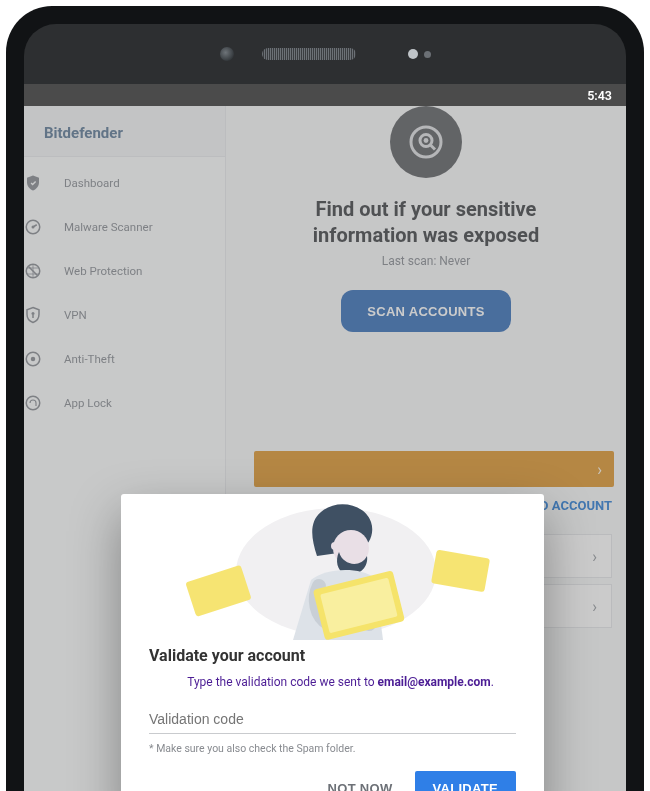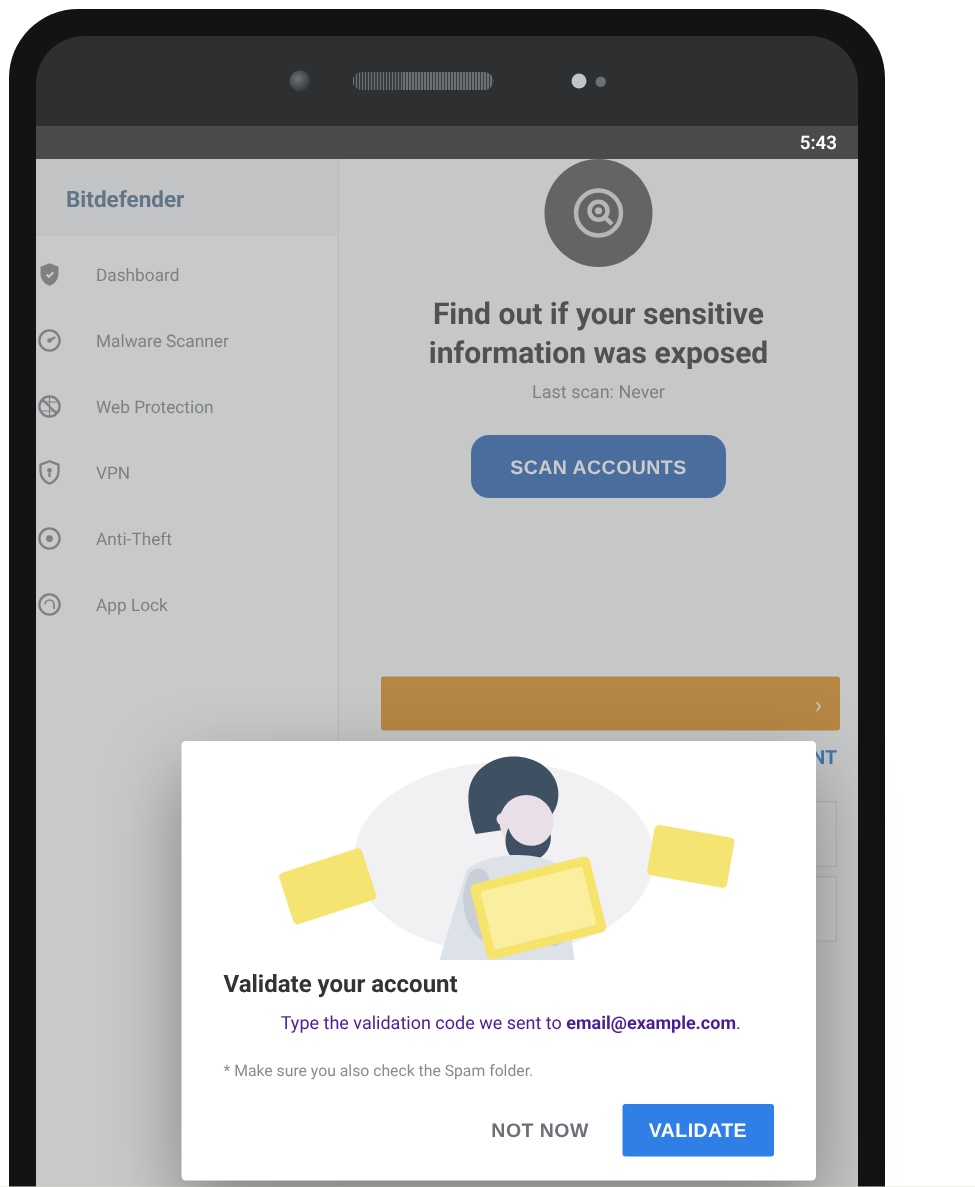--- a/index.html
+++ b/index.html
@@ -4,21 +4,21 @@
 <style>
   * { box-sizing: border-box; }
   html, body {
     margin: 0; padding: 0;
     width: 650px; height: 791px;
     font-family: -apple-system, "Segoe UI", Roboto, Arial, sans-serif;
     background: #fff;
     overflow: hidden;
   }
   .frame {
-    position: absolute; left: 6px; top: 6px; width: 584px; height: 785px;
+    position: absolute; left: 6px; top: 6px; width: 638px; height: 785px;
     background: #111315;
     border-radius: 46px 46px 0 0;
   }
   .frame-inner {
     position: absolute; left: 18px; top: 18px; right: 18px; bottom: 0;
     background: #2d2f31;
     border-radius: 32px 32px 0 0;
   }
   .bezel {
     position: absolute; left: 0; right: 0; top: 0; height: 60px;
@@ -48,21 +48,21 @@
     color: #fff;
     display: flex; align-items: center; justify-content: flex-end;
     padding: 0 14px;
     font-size: 12.5px; font-weight: 600;
   }
 
   .app {
     position: relative;
     display: flex;
     height: calc(100% - 22px);
-    background: #fef9c3;
+    background: #86efac;
   }
   .sidebar {
     width: 202px;
     background: #fafbfc;
     display: flex; flex-direction: column;
     border-right: 1px solid #e5e7ea;
   }
   .brand {
     padding: 18px 10px 14px 20px;
     color: #4a6a8a;
@@ -338,20 +338,21 @@
             </g>
             <g transform="rotate(10 340 80)">
               <rect x="312" y="60" width="54" height="34" rx="3" fill="#f5e36a" opacity=".95"></rect>
             </g>
           </svg>
         </div>
         <h2>Validate your account</h2>
         <p class="desc">
           <span>Type the validation code we sent to </span><b>email@example.com</b><span>.</span>
         </p>
+        <input class="field" type="text" placeholder="Validation code" style="">
         <p class="hint">* Make sure you also check the Spam folder.</p>
         <div class="modal-actions">
           <button class="btn-flat">NOT NOW</button>
           <button class="btn-primary">VALIDATE</button>
         </div>
       </div>
 
     </div>
   </div>
 </div>

